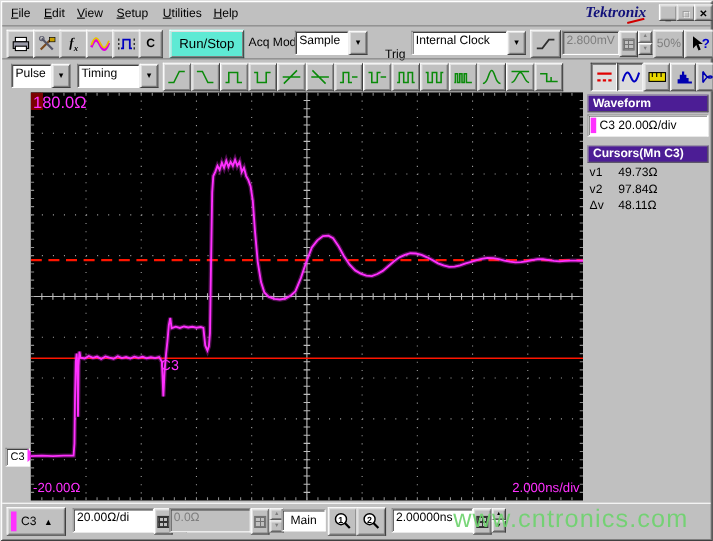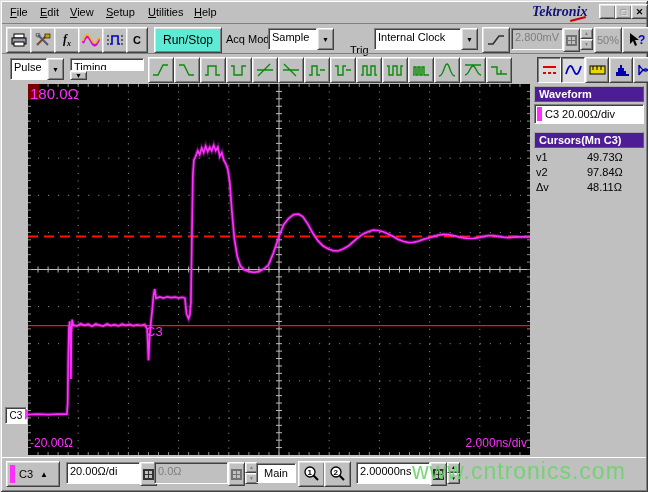--- a/index.html
+++ b/index.html
@@ -19,21 +19,21 @@
   .spin div{flex:1;font-size:5px;line-height:5px;display:flex;align-items:center;justify-content:center;}
   .kp{width:15px;height:22px;}
   .kpg{width:9px;height:9px;border:1px solid #333;
     background-image:repeating-linear-gradient(0deg,#333 0 1px,transparent 1px 4px),repeating-linear-gradient(90deg,#333 0 1px,transparent 1px 4px);}
   .mi{position:absolute;top:4px;font-size:11px;display:inline-block;}
   .mi::first-letter{text-decoration:underline;}
   .dis{color:#7e7e7e;}
   .dis .kpg{opacity:.55;}
   .phead{background:#4c1d95;color:#fff;font-weight:bold;font-size:11px;padding:1px 4px;
     border:1px solid;border-color:#a8a8a8 #5c5c5c #5c5c5c #a8a8a8;}
-  .ro{font-size:11px;display:flex;padding:3px 0 0 6px;gap:25px;}
+  .ro{font-size:11px;display:flex;padding:3px 0 0 6px;}
   .ro .l{width:26px;}
   .mag{color:#ff30ff;}
   .wbtn{width:15px;height:13px;font-weight:bold;font-size:9px;}
   svg{display:block;}
 </style>
 </head>
 <body>
 <div id="screen">
 
 <div class="abs" style="left:2px;top:2px;width:644px;height:20px;">
@@ -135,21 +135,21 @@
 </div>
 <div class="abs" style="left:2px;top:53px;width:644px;height:1px;background:#808080;"></div>
 
 <div class="abs" style="left:6px;top:54px;width:644px;height:30px;">
   <div class="abs combo" style="left:4px;top:4px;width:54px;">
     <div class="s val" style="flex:1;">Pulse</div>
     <div class="r cc cbtn">
           <span>▼</span>
         </div>
   </div>
-  <div class="abs combo" style="left:64px;top:4px;width:74px;flex-direction:column;">
+  <div class="abs combo" style="left:64px;top:4px;width:74px;">
     <div class="s val" style="flex:1;">Timing</div>
     <div class="r cc cbtn">
           <span>▼</span>
         </div>
   </div>
   <div class="abs" id="measure-buttons" style="left:142px;top:3px;display:flex;">
         <div class="r cc btn24" style="margin-right: 0px;">
           <svg width="18" height="16">
             <path d="M1,13 L6,13 L11,3 L16,3" stroke="#0a8a0a" stroke-width="1.4" fill="none"></path>
           </svg>

